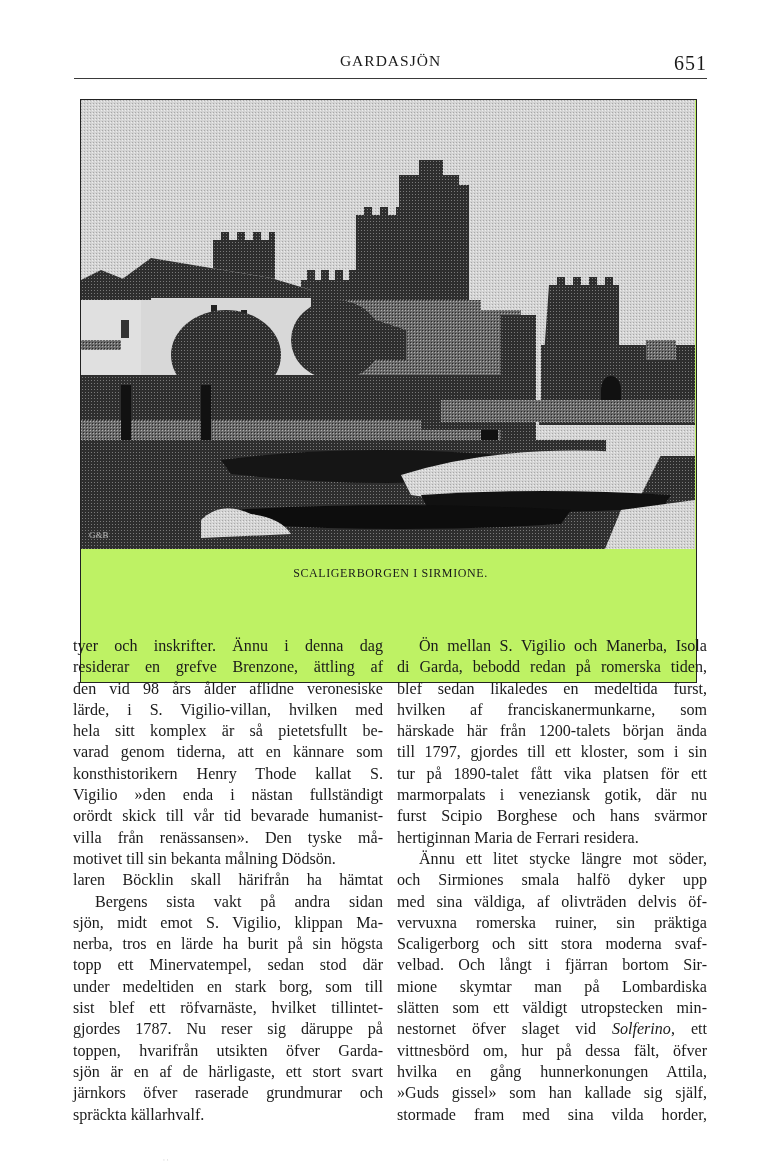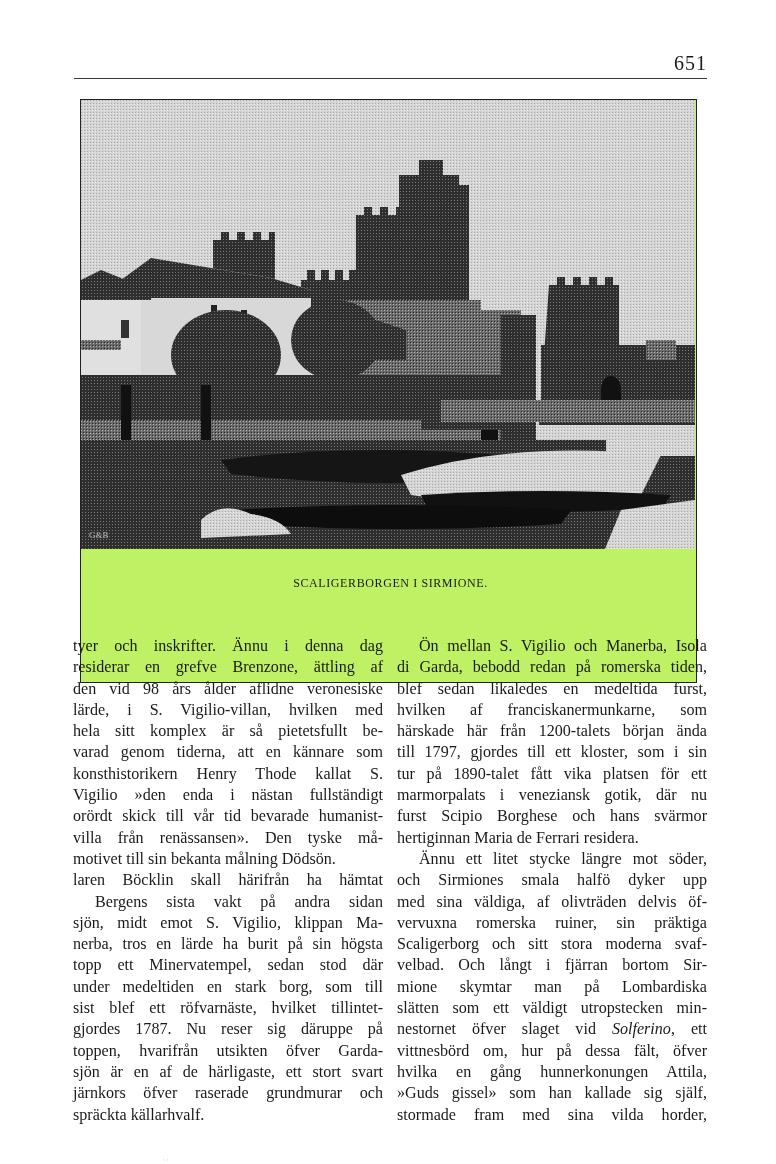--- a/index.html
+++ b/index.html
@@ -8,34 +8,35 @@
   .page-header { position: absolute; left: 74px; top: 52px; width: 633px; height: 28px; }
   .running-title { position: absolute; left: 0; right: 0; top: 0; text-align: center;
          font-family: "Liberation Serif", serif; font-size: 15.5px; letter-spacing: 1px; }
   .page-number { position: absolute; right: 0; top: 0; font-family: "Liberation Serif", serif;
          font-size: 20px; letter-spacing: 1px; }
   .header-rule { position: absolute; left: 0; right: 0; top: 26px; height: 1px; background: #3a3a3a; }
   .figure { position: absolute; left: 80px; top: 99px; width: 617px; height: 584px;
          border: 1.5px solid #222; box-sizing: border-box; overflow: hidden; background: #bef264; }
   .figure svg { display: block; }
   .caption { position: absolute; left: 74px; width: 633px; top: 566px; text-align: center;
-         font-family: "Liberation Serif", serif; font-size: 12px; letter-spacing: 0.6px; margin-top: 10px; }
+         font-family: "Liberation Serif", serif; font-size: 12px; letter-spacing: 0.6px; }
   .column { position: absolute; top: 593px; width: 310px; font-family: "Liberation Serif", serif;
          font-size: 16.1px; line-height: 21.3px; margin-top: 42px; }
   .col-left { left: 73px; }
   .col-right { left: 397px; }
   .line { display: block; white-space: nowrap; text-align: justify; text-align-last: justify; height: 21.3px; }
   .line.last { text-align-last: left; }
   .line.indent { text-indent: 22px; }
   .footer-mark { position: absolute; left: 163px; top: 1156px; font-size: 6px; color: #999; }
 </style>
 </head>
 <body>
 
 <div class="page-header">
+  <div class="running-title">GARDASJÖN</div>
   <div class="page-number">651</div>
   <div class="header-rule"></div>
 </div>
 
 <div class="figure">
   <svg width="614" height="449" viewBox="0 0 614 449" xmlns="http://www.w3.org/2000/svg">
     <defs>
       <pattern id="dots" width="3" height="3" patternUnits="userSpaceOnUse">
         <rect width="3" height="3" fill="#d4d4d4"></rect>
         <rect x="0" y="0" width="1" height="1" fill="#a8a8a8"></rect>

